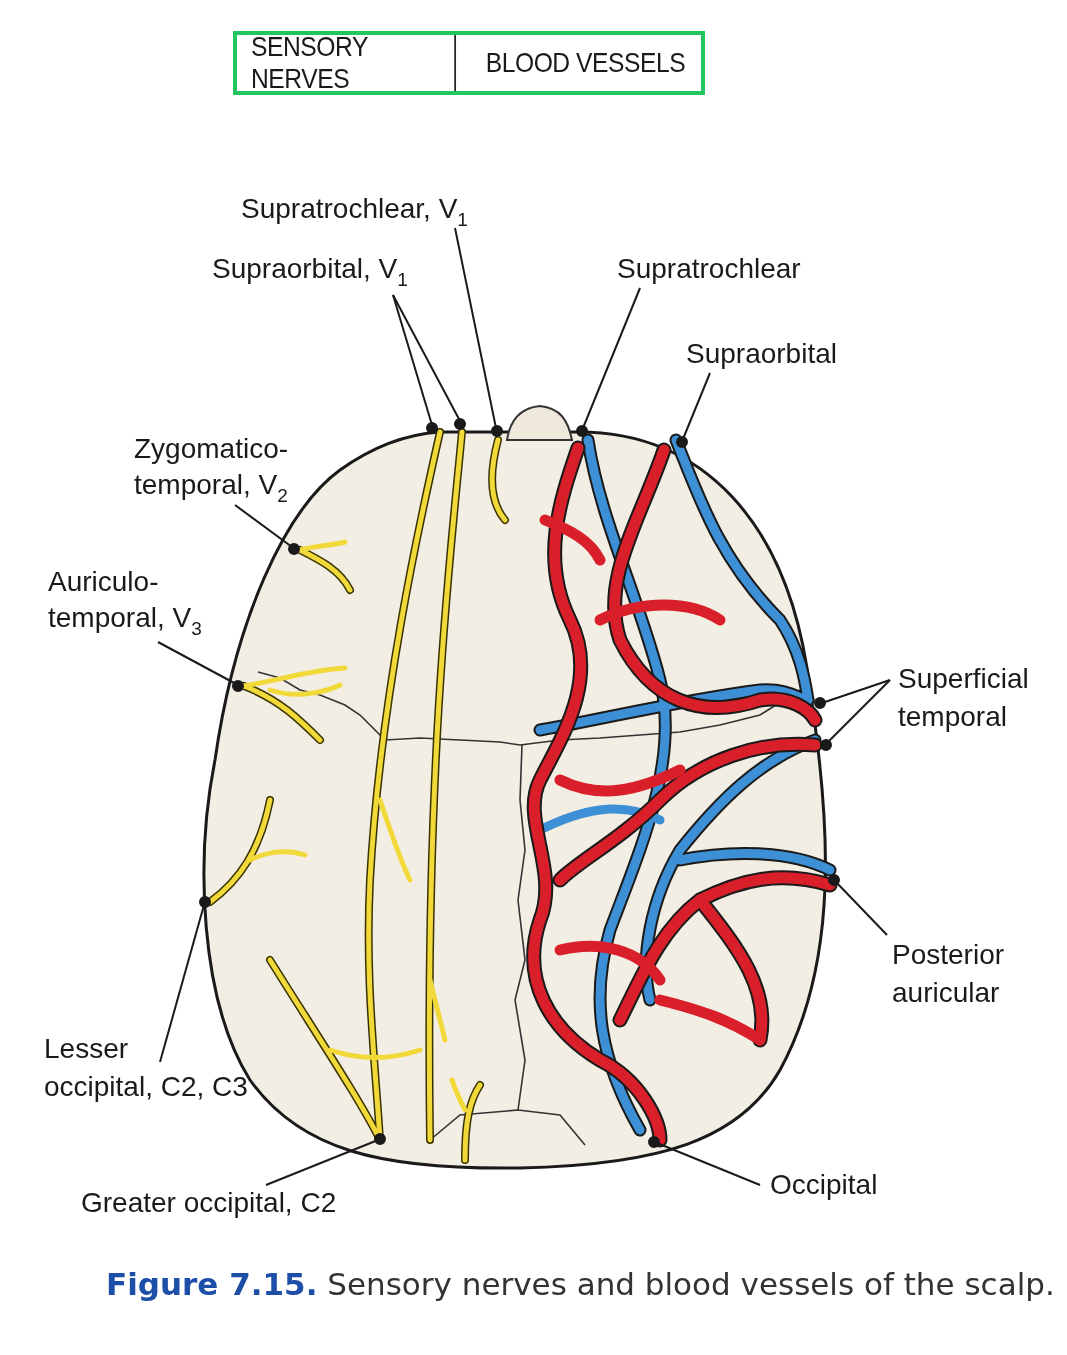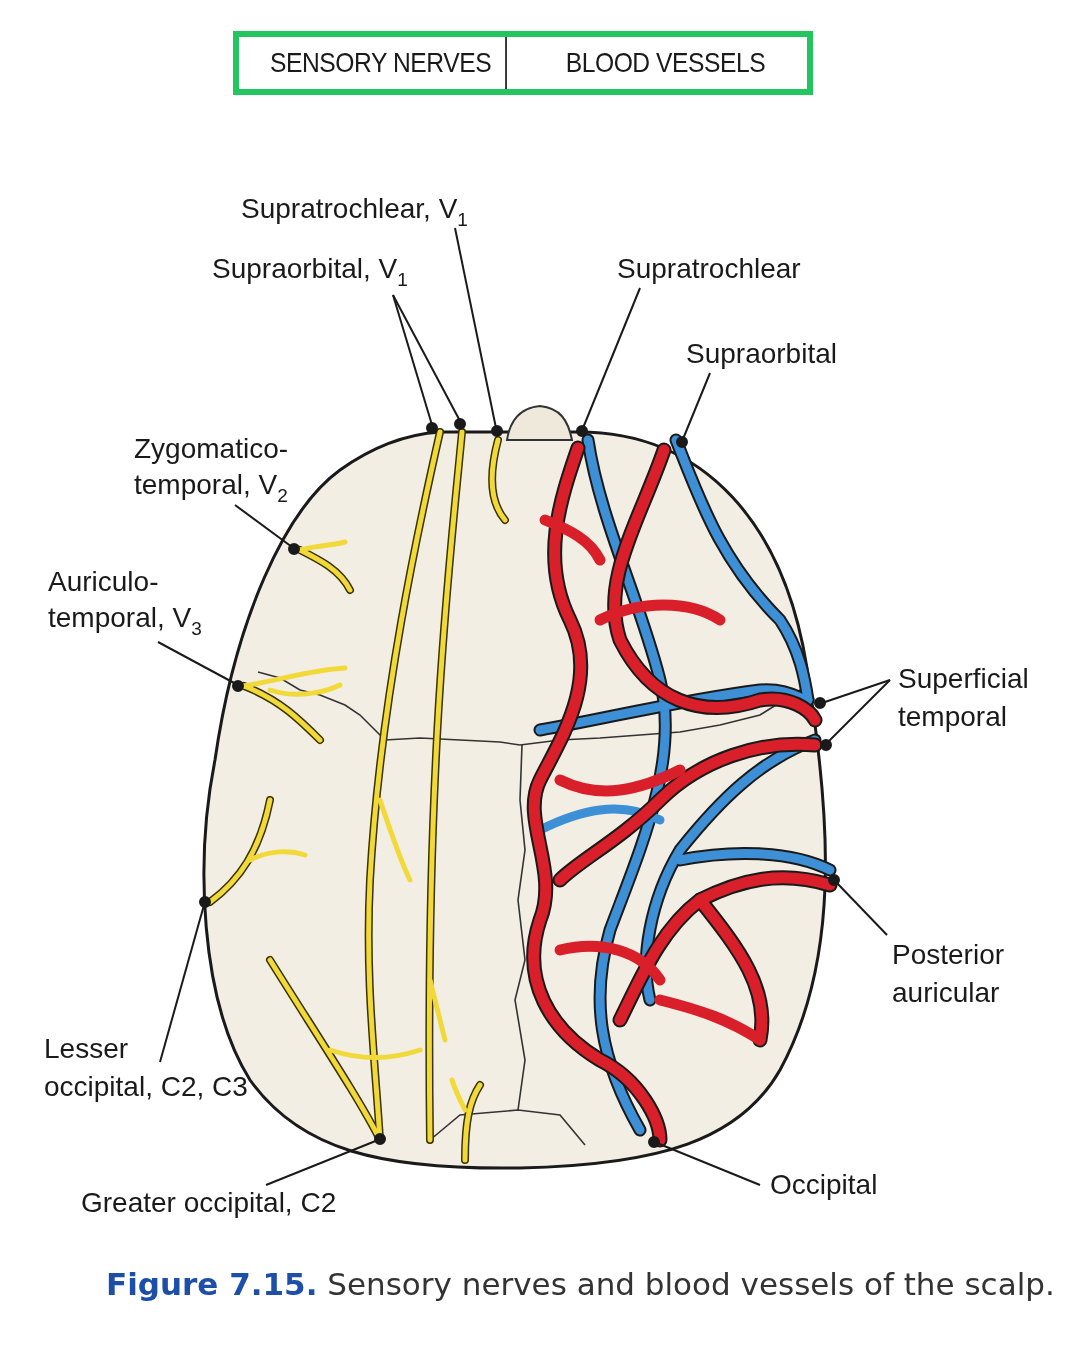--- a/index.html
+++ b/index.html
@@ -1,17 +1,17 @@
 <!DOCTYPE html>
 <html><head>
 <meta charset="utf-8">
 <style>
   html, body { margin:0; padding:0; background:#ffffff; }
   body { width:1067px; height:1355px; position:relative; overflow:hidden; font-family:"Liberation Sans", sans-serif; }
-  .header-table { position:absolute; left:233px; top:31px; width:580px; height:64px; border:6px solid #22c55e; display:flex; box-sizing:border-box; }
+  .header-table { position:absolute; left:233px; top:31px; width:472px; height:64px; border:4px solid #22c55e; display:flex; box-sizing:border-box; }
   .header-cell { flex:1; display:flex; align-items:center; justify-content:center; font-family:"Liberation Sans", sans-serif; font-size:28px; color:#1a1a1a; letter-spacing:-0.5px; transform:scaleX(0.88); }
   .header-cell.left { border-right:2px solid #222; }
   svg#diagram { position:absolute; left:0; top:0; }
   .lbl { font-family:"Liberation Sans", sans-serif; font-size:28px; fill:#1a1a1a; }
   .caption { position:absolute; left:106px; top:1266px; font-family:"DejaVu Sans", sans-serif; font-size:31px; color:#333; white-space:nowrap; }
   .caption .num { color:#1d4fa8; font-weight:bold; }
 </style>
 </head>
 <body>
 

